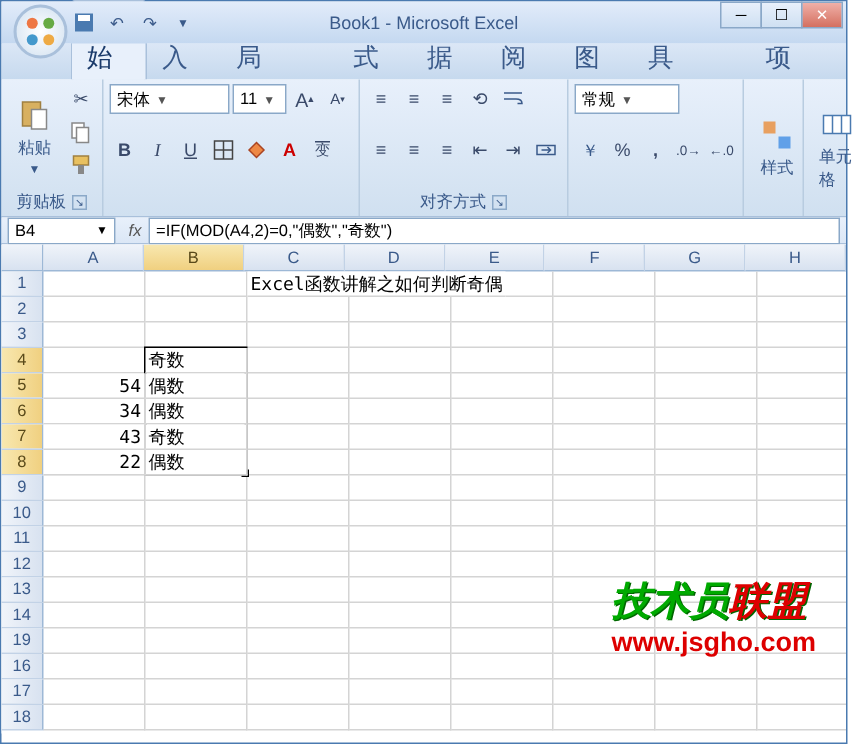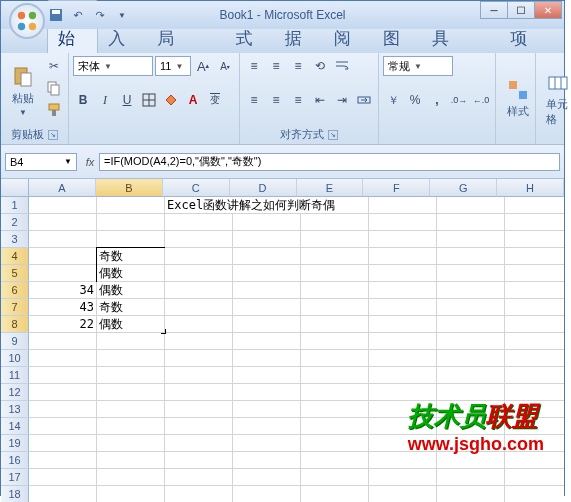--- a/index.html
+++ b/index.html
@@ -32,21 +32,21 @@
 
 .font-col { display: flex; flex-direction: column; gap: 14px; }
 .font-row { display: flex; gap: 2px; align-items: center; }
 .combo { background: #fff; border: 1px solid #8aa8c8; height: 20px; display: flex; align-items: center; padding: 0 4px; font-size: 11px; }
 .combo .dd { margin-left: 4px; font-size: 8px; color: #555; }
 .small-btn { width: 20px; height: 20px; border: 1px solid transparent; display: flex; align-items: center; justify-content: center; font-size: 12px; color: #3a4a6a; }
 .small-btn.bold { font-weight: bold; }
 .small-btn.italic { font-style: italic; font-family: "Times New Roman", serif; }
 .small-btn.underline { text-decoration: underline; }
 
-.namebox-row { height: 34px; background: linear-gradient(#e8f0fb, #dbe7f6); border-bottom: 1px solid #a9c0db; display: flex; align-items: center; }
+.namebox-row { height: 18px; background: linear-gradient(#e8f0fb, #dbe7f6); border-bottom: 1px solid #a9c0db; display: flex; align-items: center; }
 .namebox { width: 72px; background: #fff; border: 1px solid #8aa8c8; height: 18px; margin: 0 4px; display: flex; align-items: center; padding: 0 4px; font-size: 11px; justify-content: space-between; }
 .namebox .dd { font-size: 8px; }
 .fx-btn { width: 18px; height: 18px; display: flex; align-items: center; justify-content: center; font-style: italic; font-size: 11px; color: #555; }
 .formula-bar { flex: 1; background: #fff; border: 1px solid #8aa8c8; height: 18px; margin-right: 4px; padding: 0 4px; font-size: 11px; display: flex; align-items: center; font-family: SimSun, monospace; }
 
 .grid-area { position: relative; background: #fff; height: calc(100% - 168px); overflow: hidden; }
 .corner { position: absolute; top: 0; left: 0; width: 28px; height: 18px; background: linear-gradient(#f0f4fa, #d8e2f0); border-right: 1px solid #9db8d6; border-bottom: 1px solid #9db8d6; }
 .col-headers { position: absolute; top: 0; left: 28px; right: 0; height: 18px; display: flex; }
 .ch { width: 68px; background: linear-gradient(#f0f4fa, #d8e2f0); border-right: 1px solid #c2d2e6; border-bottom: 1px solid #9db8d6; font-size: 11px; text-align: center; color: #3a5a8a; line-height: 18px; }
 .ch.sel { background: linear-gradient(#f8e8b0, #f0d080); color: #5a4a1a; }
@@ -465,20 +465,21 @@
         <div class="cell" style="left: 0px; top: 289px; width: 68px;"></div>
         <div class="cell" style="left: 68px; top: 289px; width: 68px;"></div>
         <div class="cell" style="left: 136px; top: 289px; width: 68px;"></div>
         <div class="cell" style="left: 204px; top: 289px; width: 68px;"></div>
         <div class="cell" style="left: 272px; top: 289px; width: 68px;"></div>
         <div class="cell" style="left: 340px; top: 289px; width: 68px;"></div>
         <div class="cell" style="left: 408px; top: 289px; width: 68px;"></div>
         <div class="cell" style="left: 476px; top: 289px; width: 68px;"></div>
         <div class="cell" style="left: 136px; top: 0px; width: auto; border-right: none; z-index: 2; background: rgb(255, 255, 255);">Excel函数讲解之如何判断奇偶</div>
         <div class="cell" style="left: 68px; top: 51px; width: 68px; z-index: 2; background: rgb(255, 255, 255);">奇数</div>
+        <div class="cell num" style="left: 0px; top: 68px; width: 68px; z-index: 2; background: rgb(255, 255, 255);">54</div>
         <div class="cell" style="left: 68px; top: 68px; width: 68px; z-index: 2; background: rgb(255, 255, 255);">偶数</div>
         <div class="cell num" style="left: 0px; top: 85px; width: 68px; z-index: 2; background: rgb(255, 255, 255);">34</div>
         <div class="cell" style="left: 68px; top: 85px; width: 68px; z-index: 2; background: rgb(255, 255, 255);">偶数</div>
         <div class="cell num" style="left: 0px; top: 102px; width: 68px; z-index: 2; background: rgb(255, 255, 255);">43</div>
         <div class="cell" style="left: 68px; top: 102px; width: 68px; z-index: 2; background: rgb(255, 255, 255);">奇数</div>
         <div class="cell num" style="left: 0px; top: 119px; width: 68px; z-index: 2; background: rgb(255, 255, 255);">22</div>
         <div class="cell" style="left: 68px; top: 119px; width: 68px; z-index: 2; background: rgb(255, 255, 255);">偶数</div>
       </div>
     <div class="selection" id="sel" style="left: 95px; top: 68px; width: 69px; height: 86px;">
         <div class="handle"></div>

